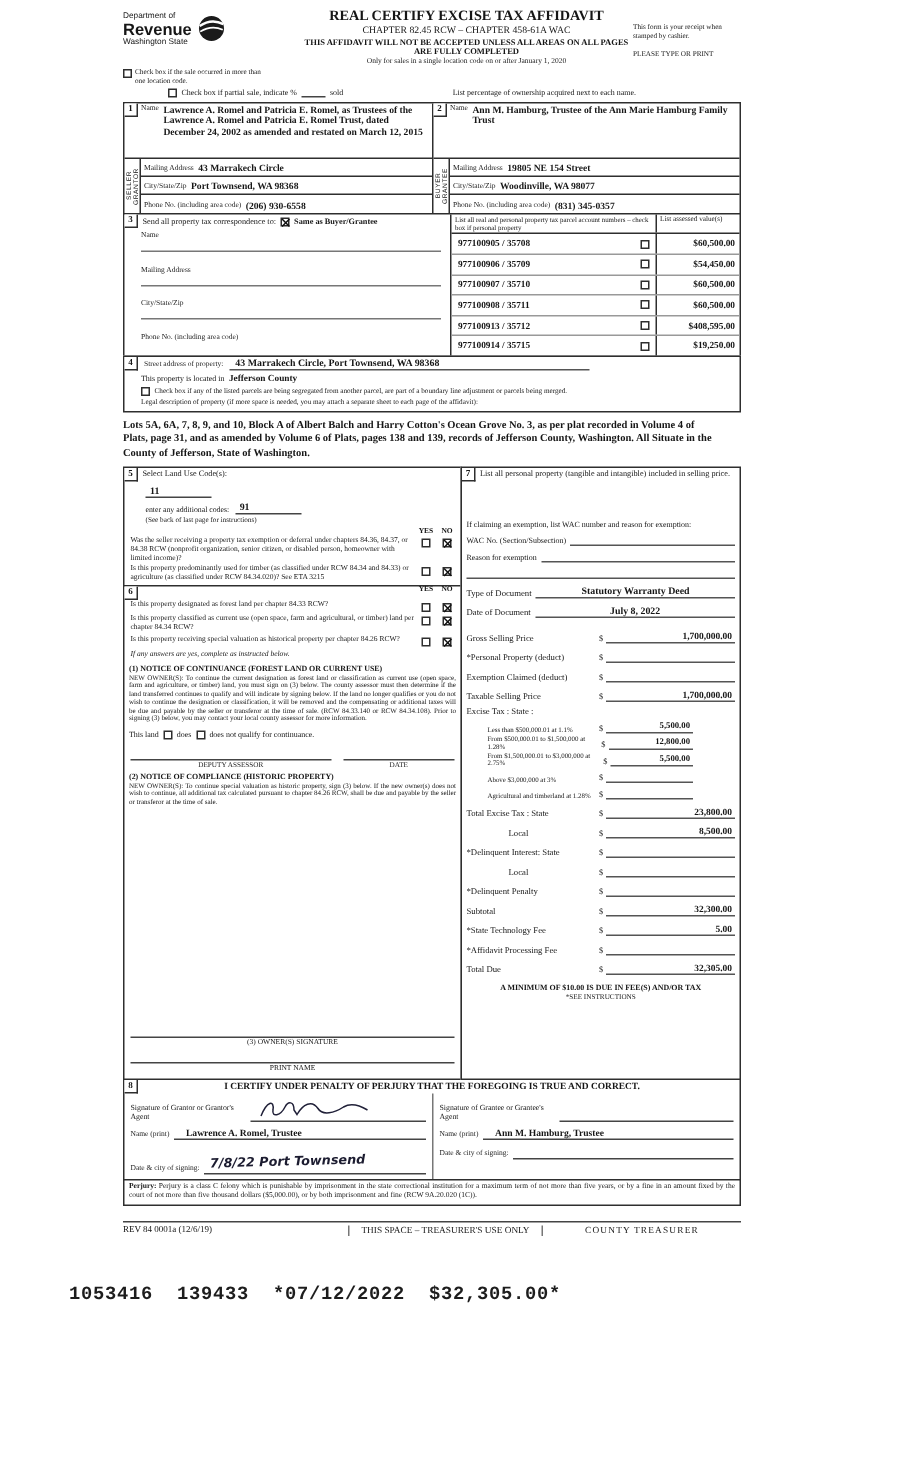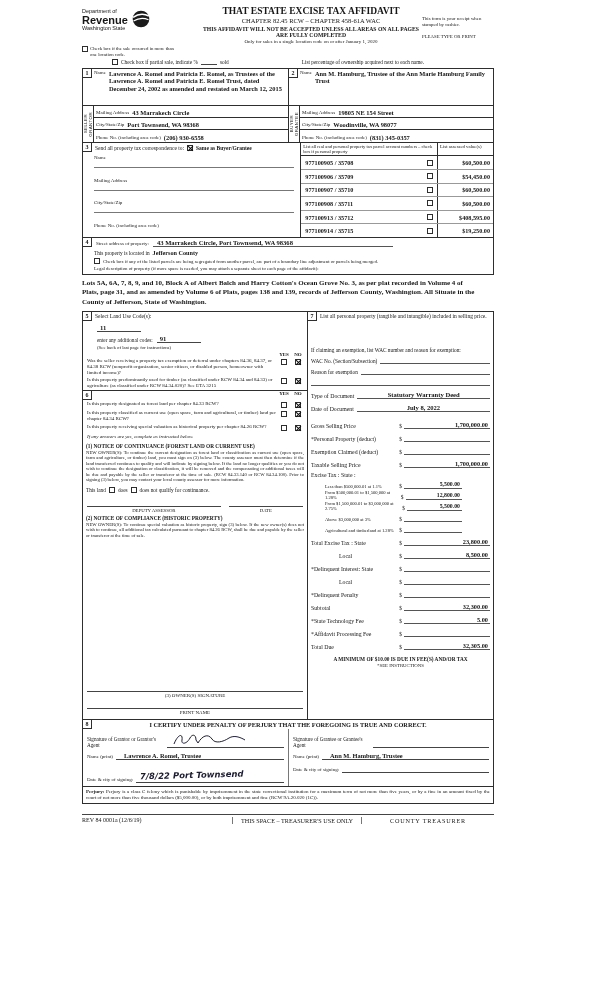--- a/index.html
+++ b/index.html
@@ -157,21 +157,21 @@
         <div class="logo-rev">Revenue</div>
         <div class="logo-state">Washington State</div>
       </div>
       <svg width="20" height="20" viewBox="0 0 24 24">
         <circle cx="12" cy="12" r="10" fill="#1b1b1b"></circle>
         <path d="M2.5 10 Q 12 3.5 21.5 8.5" stroke="#fff" stroke-width="2" fill="none"></path>
         <path d="M3 14.5 Q 12 9 21 13" stroke="#fff" stroke-width="1.4" fill="none"></path>
       </svg>
     </div>
     <div class="title-block">
-      <div class="title">THAT ESTATE EXCISE TAX AFFIDAVIT</div>
+      <div class="title">REAL CERTIFY EXCISE TAX AFFIDAVIT</div>
       <div class="chapter">CHAPTER 82.45 RCW – CHAPTER 458-61A WAC</div>
       <div class="warning">THIS AFFIDAVIT WILL NOT BE ACCEPTED UNLESS ALL AREAS ON ALL PAGES ARE FULLY COMPLETED</div>
       <div class="onlyfor">Only for sales in a single location code on or after January 1, 2020</div>
     </div>
     <div class="right-notes">
       <div>This form is your receipt when stamped by cashier.</div>
       <div class="type-print">PLEASE TYPE OR PRINT</div>
     </div>
   </div>
 
@@ -614,13 +614,14 @@
   </div>
 
   <div class="footer">
     <div class="f-rev">REV 84 0001a (12/6/19)</div>
     <div class="f-space">THIS SPACE – TREASURER'S USE ONLY</div>
     <div class="f-treas">COUNTY TREASURER</div>
   </div>
 
 </div>
 
+<div class="stamp">1053416  139433  *07/12/2022  $32,305.00*</div>
 </div>
 
 </body></html>

